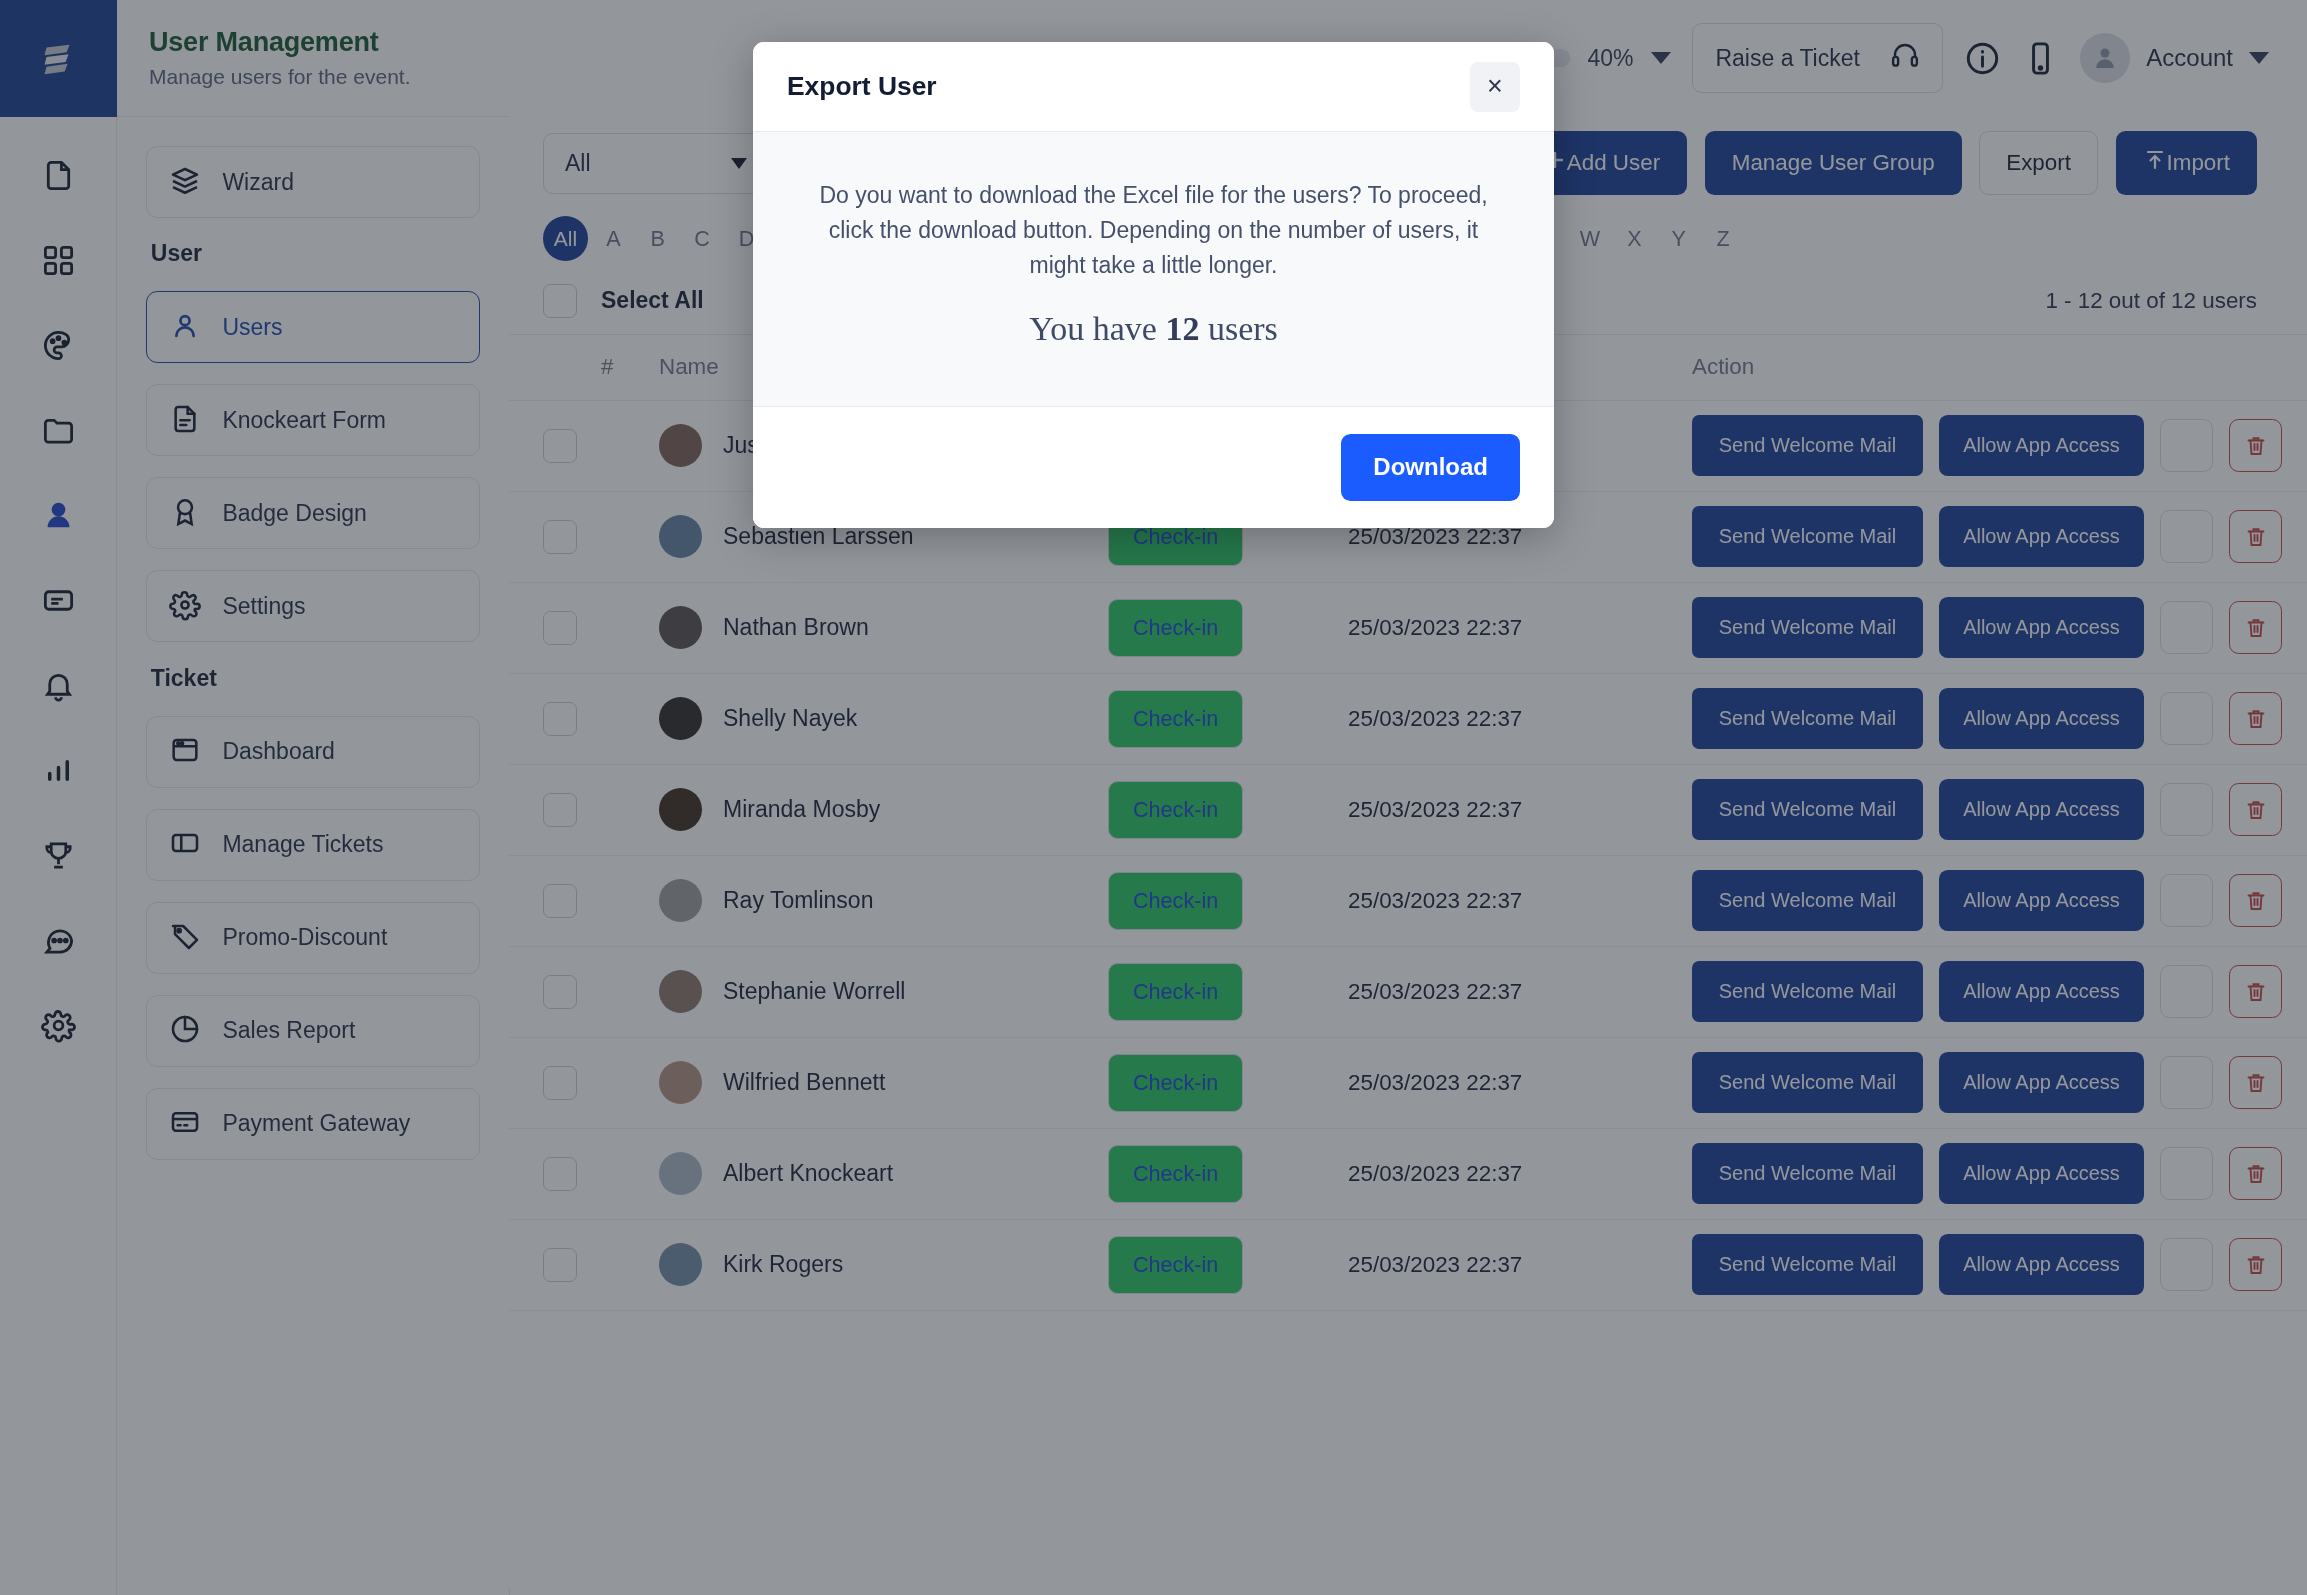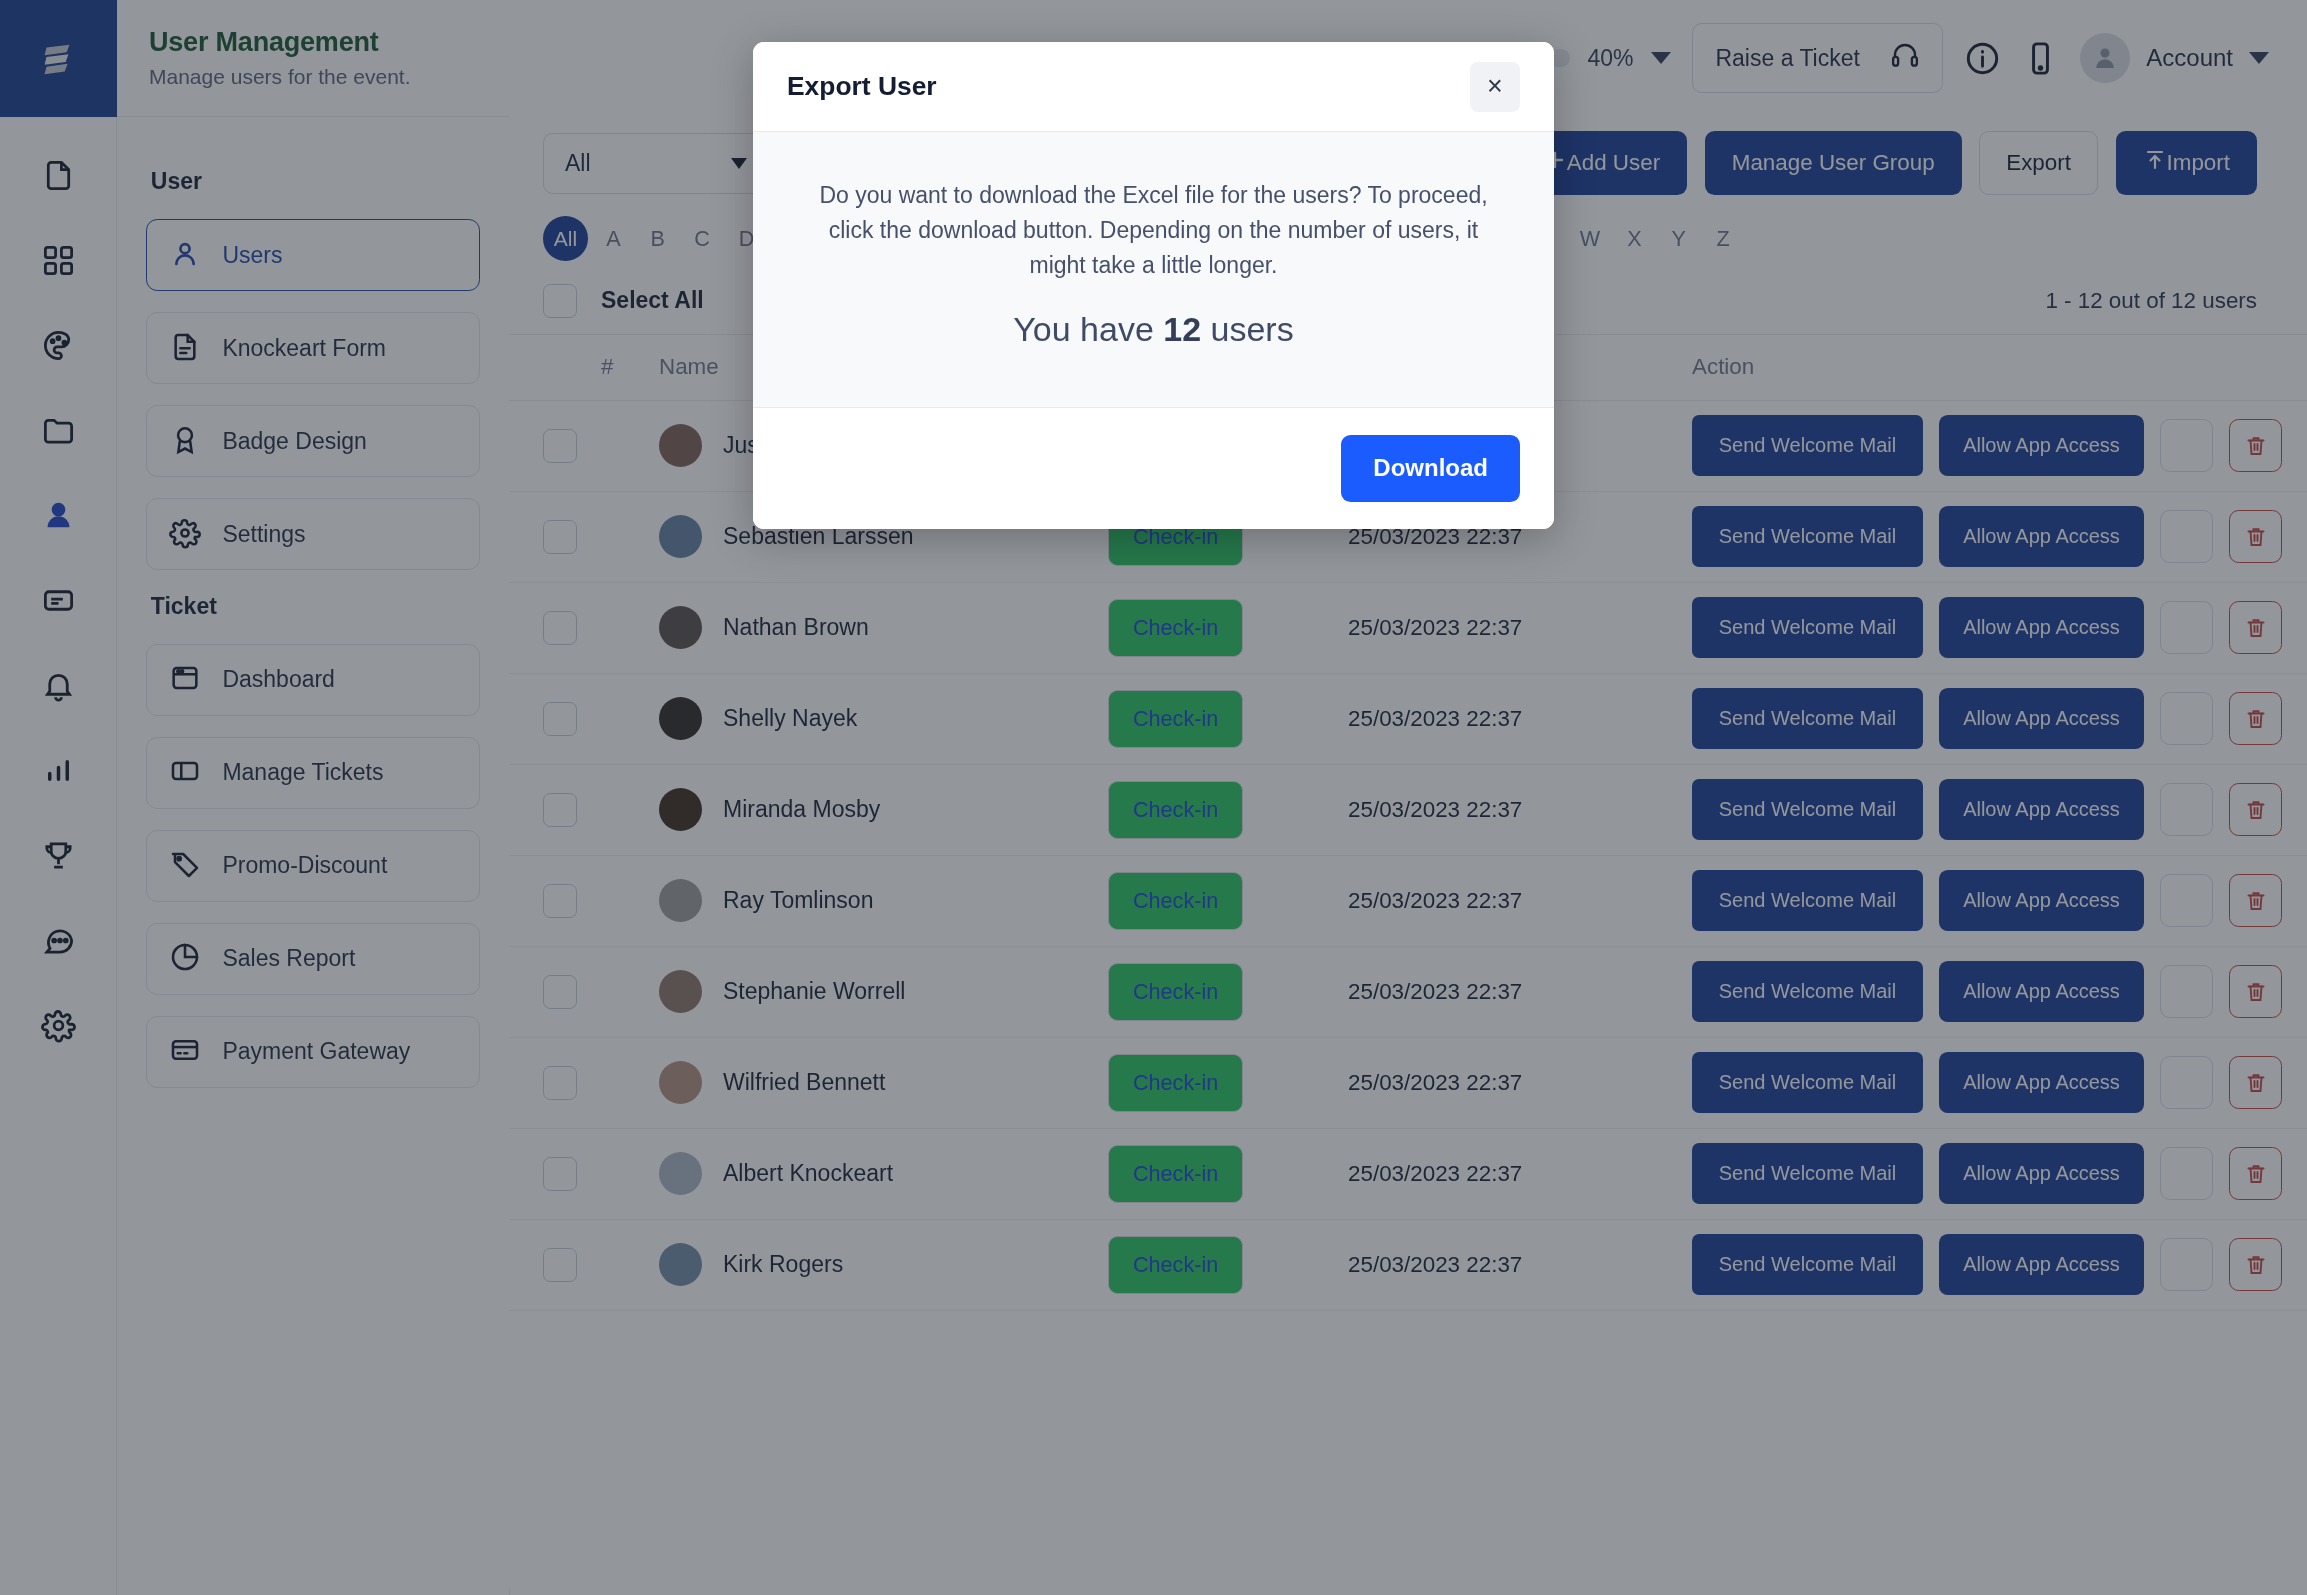--- a/index.html
+++ b/index.html
@@ -160,21 +160,21 @@
   .modal-title { font-size:26.4px; font-weight:700; color:#141d33; }
   .modal-x {
     width:50px; height:50px; border-radius:8px; background:#f0f2f6; border:none;
     display:flex; align-items:center; justify-content:center;
     font-size:27px; color:#2b3category; color:#32384a; cursor:pointer; line-height:1;
   }
   .modal-body {
     background:#f8f9fb; padding:46px 58px 58px 58px; text-align:center;
   }
   .modal-text { font-size:23px; line-height:1.52; color:#46506b; }
-  .modal-count { font-size:34px; color:#3f4a66; margin-top:27px; }
+  .modal-count { font-size:34px; color:#3f4a66; margin-top:27px;font-family:Liberation Serif, serif; }
   .modal-count b { font-weight:700; color:#2b3category; color:#343e59; }
   .modal-foot {
     background:#fff; border-top:0.8px solid #e8eaef;
     display:flex; justify-content:flex-end; padding:27px 34px;
   }
   .dl-btn {
     background:#1a5cff; color:#fff; border:none; border-radius:9.6px;
     height:67px; padding:0 32px; font-size:24px; font-weight:700; cursor:pointer;
   }
 </style>
@@ -308,20 +308,30 @@
               <path d="M5 20a7 7 0 0 1 14 0z"></path>
             </svg>
         </div>
         <span class="account-name">Account</span>
         <span class="caret-dn"></span>
       </div>
     </div>
   </div>
 
   <div class="sidebar">
+    <div class="nav-item">
+      <span>
+        <svg viewBox="0 0 24 24" fill="none" stroke="#111a2e" stroke-width="1.9" stroke-linejoin="round">
+            <path d="M12 3 3 7.2l9 4.2 9-4.2z"></path>
+            <path d="M3 12l9 4.2 9-4.2"></path>
+            <path d="M3 16.6l9 4.2 9-4.2"></path>
+          </svg>
+      </span>
+      <span class="nav-label">Wizard</span>
+    </div>
 
     <div class="nav-group">User</div>
 
     <div class="nav-item active">
       <span>
         <svg viewBox="0 0 24 24" fill="none" stroke="#1a43a8" stroke-width="2">
             <circle cx="12" cy="8" r="3.4"></circle>
             <path d="M5.5 19.5a6.5 6.5 0 0 1 13 0" stroke-linecap="round"></path>
           </svg>
       </span>

